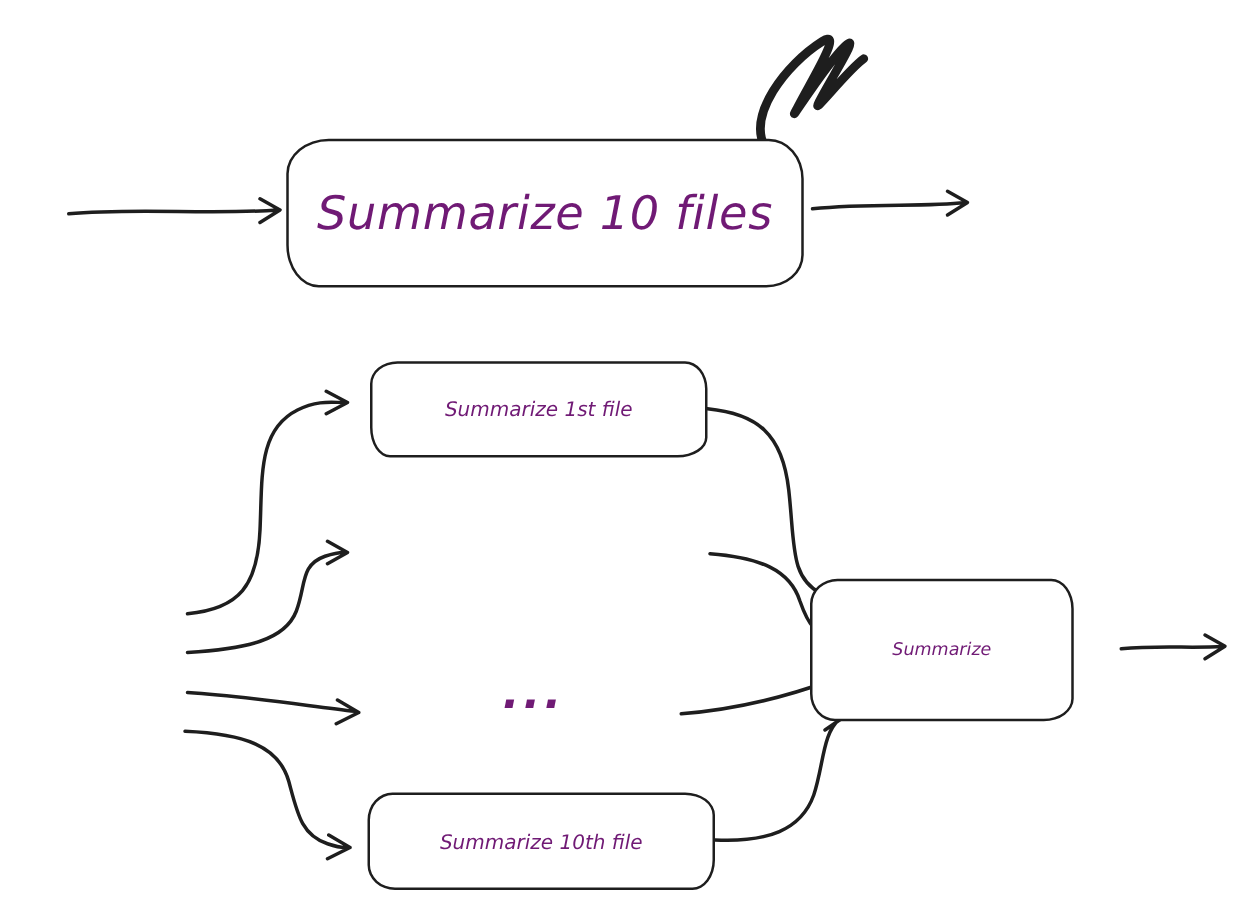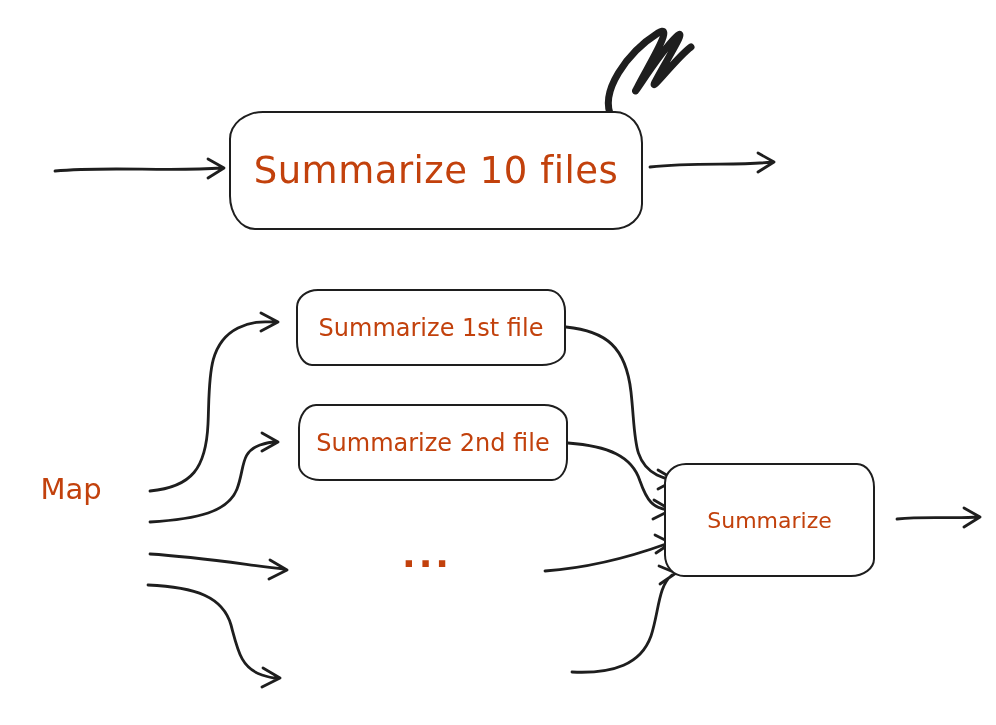--- a/index.html
+++ b/index.html
@@ -1,40 +1,40 @@
 <!DOCTYPE html>
 <html><head>
 <meta charset="utf-8">
 <style>
   html,body{margin:0;padding:0;background:#ffffff;}
   .canvas{
     position:relative;width:996px;height:725px;background:#ffffff;
-    font-family:"DejaVu Sans",sans-serif;color:#c2410c;overflow:hidden;
+    font-family:"DejaVu Sans",sans-serif;color:#701a75;overflow:hidden;font-style:italic;
   }
   .wires{position:absolute;left:0;top:0;width:996px;height:725px;}
   .wires path{fill:none;stroke:#1e1e1e;stroke-width:2.8;stroke-linecap:round;stroke-linejoin:round;}
   .wires path.scribble{stroke-width:7;}
   .node{
     position:absolute;border:2.4px solid #1e1e1e;background:#ffffff;
     display:flex;align-items:center;justify-content:center;text-align:center;
     box-sizing:border-box;
   }
   .node.top{
     left:229px;top:111px;width:414px;height:119px;
     border-radius:34px 28px 30px 26px / 28px 32px 26px 34px;
     font-size:37px;letter-spacing:.5px;
   }
-  .node.small{font-size:24px;}
+  .node.small{font-size:16px;}
   .node.n1{left:296px;top:289px;width:270px;height:77px;border-radius:22px 18px 24px 16px / 18px 22px 16px 24px;}
   .node.n2{left:298px;top:404px;width:270px;height:77px;border-radius:18px 24px 16px 22px / 24px 18px 22px 16px;}
   .node.n3{left:294px;top:634px;width:278px;height:78px;border-radius:20px 24px 18px 22px / 22px 18px 24px 20px;}
   .node.reduce{
-    left:664px;top:463px;width:211px;height:114px;
+    left:648px;top:463px;width:211px;height:114px;
     border-radius:22px 18px 24px 20px / 20px 24px 18px 22px;
-    font-size:22px;line-height:31px;
+    font-size:14px;line-height:31px;
   }
   .sideLabel{
     position:absolute;left:6px;top:468px;width:130px;text-align:center;
     font-size:29px;line-height:42px;
   }
   .dots{
     position:absolute;left:390px;top:534px;width:74px;text-align:center;
     font-size:36px;font-weight:bold;letter-spacing:3px;
   }
 </style>
@@ -60,33 +60,32 @@
     <path d="M572 672 C 614 674, 641 664, 651 636 C 659 612, 658 586, 672 575 M659 566 L676 573 L660 584"></path>
 
     <path d="M897 519 C 928 516, 956 519, 978 517 M964 508 L980 517 L964 527"></path>
   </svg>
 
   <div class="node top">
     <span>Summarize 10 files</span>
   </div>
 
   <div class="sideLabel">
-    <div>Map</div>
   </div>
 
   <div class="node small n1">
     <span>Summarize 1st file</span>
   </div>
 
-  <div class="node small n2">
-    <span>Summarize 2nd file</span>
-  </div>
 
   <div class="dots">...</div>
 
+  <div class="node small n3">
+    <span>Summarize 10th file</span>
+  </div>
 
   <div class="node small reduce">
     <div>
       <div>Summarize</div>
     </div>
   </div>
 
 </div>
 
 </body></html>

